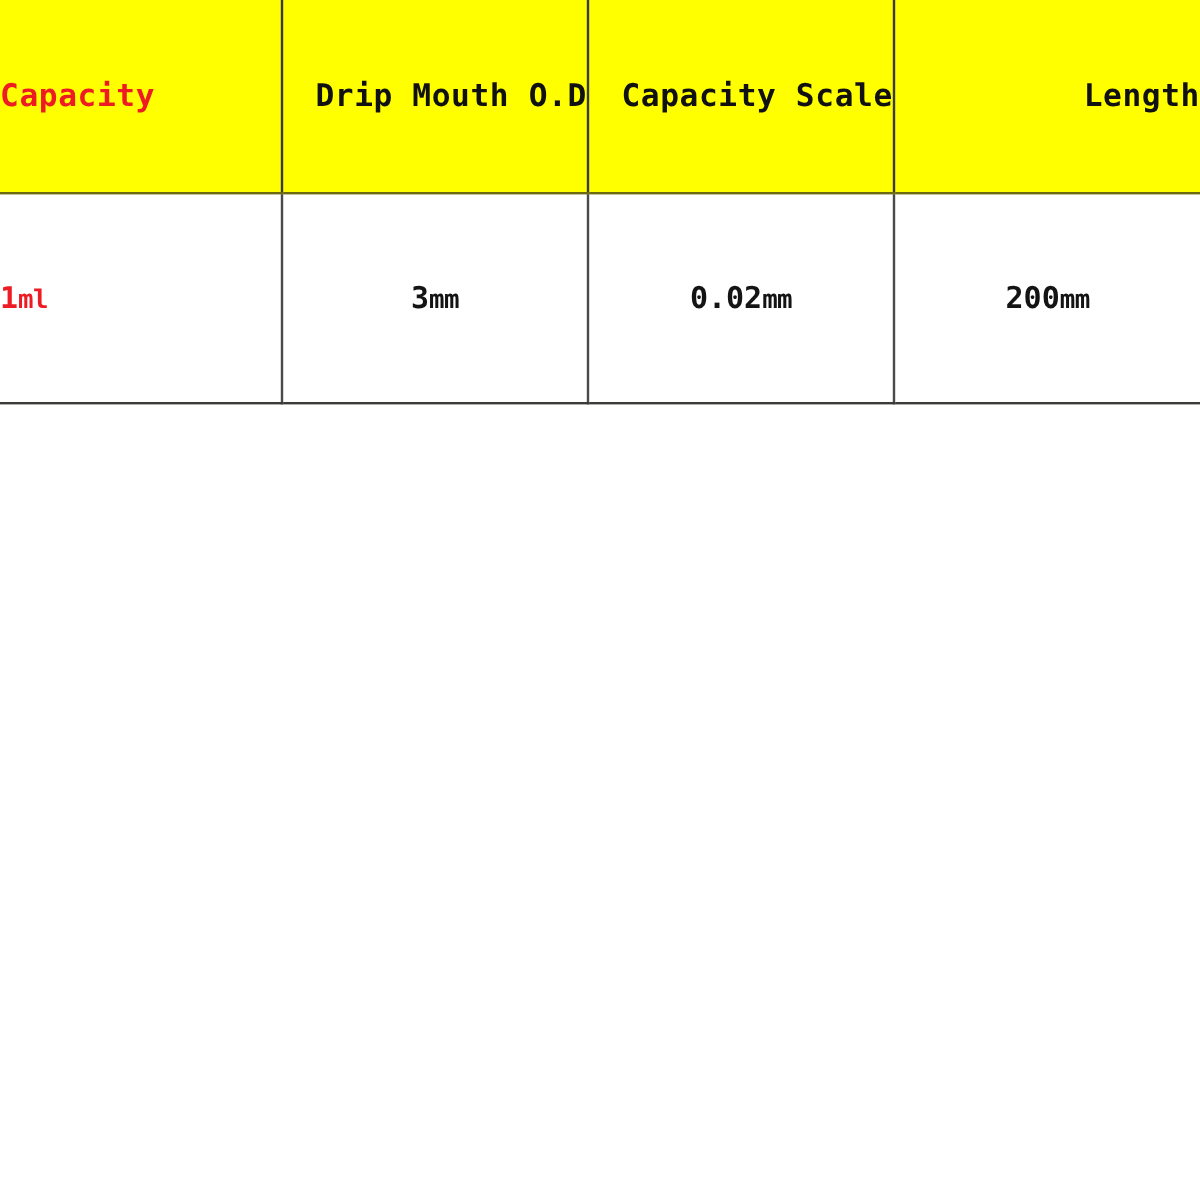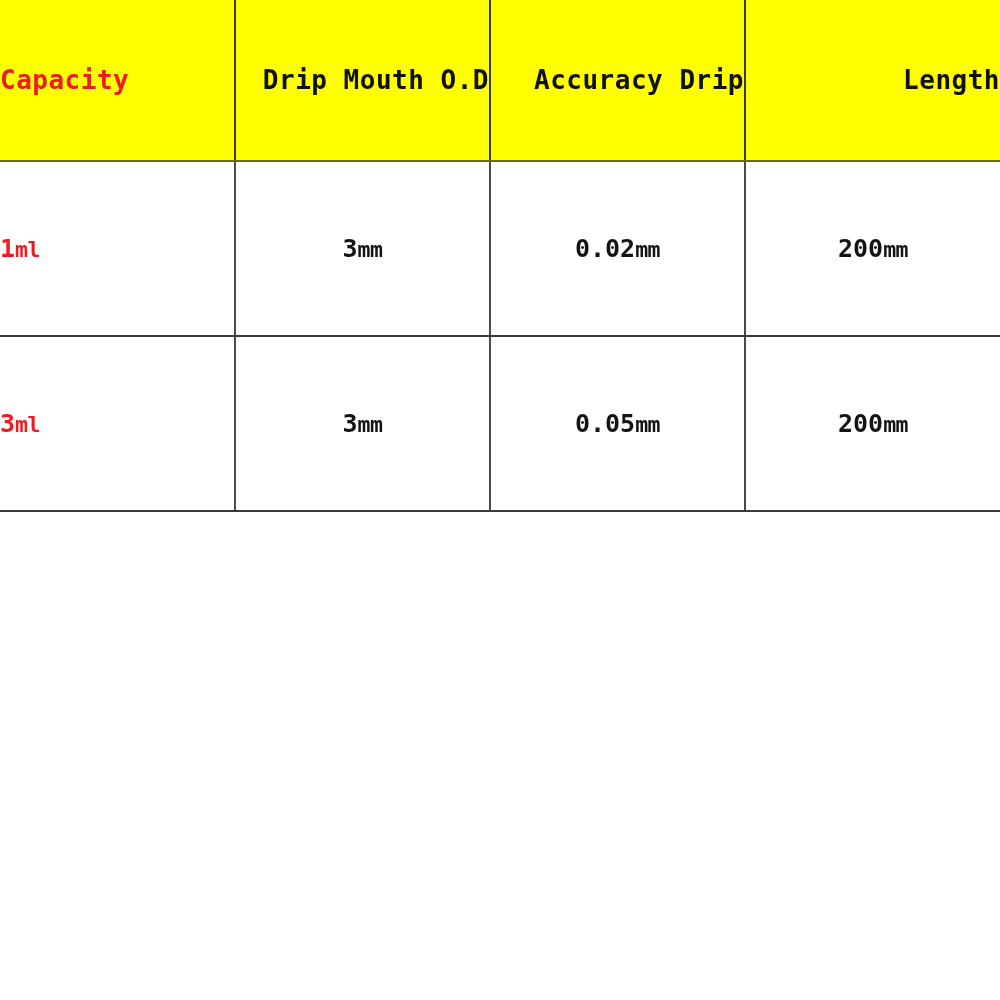--- a/index.html
+++ b/index.html
@@ -97,35 +97,29 @@
       <col class="c-capacity">
       <col class="c-drip">
       <col class="c-accuracy">
       <col class="c-length">
     </colgroup>
 
     <thead>
       <tr class="header-row">
         <th class="capacity-head">Capacity</th>
         <th>Drip Mouth O.D</th>
-        <th>Accuracy Drip</th>
+        <th>Capacity Scale</th>
         <th>Length</th>
       </tr>
     </thead>
 
     <tbody id="table-body">
 
     <tr class="data-row">
           <td class="capacity-cell"><span class="val">1<span class="unit">ml</span></span></td>
           <td><span class="val">3<span class="unit">mm</span></span></td>
           <td><span class="val">0.02<span class="unit">mm</span></span></td>
           <td><span class="val">200<span class="unit">mm</span></span></td>
         </tr>
-        <tr class="data-row">
-          <td class="capacity-cell"><span class="val">3<span class="unit">ml</span></span></td>
-          <td><span class="val">3<span class="unit">mm</span></span></td>
-          <td><span class="val">0.05<span class="unit">mm</span></span></td>
-          <td><span class="val">200<span class="unit">mm</span></span></td>
-        </tr>
       </tbody>
   </table>
 
 </div>
 
 </body></html>

